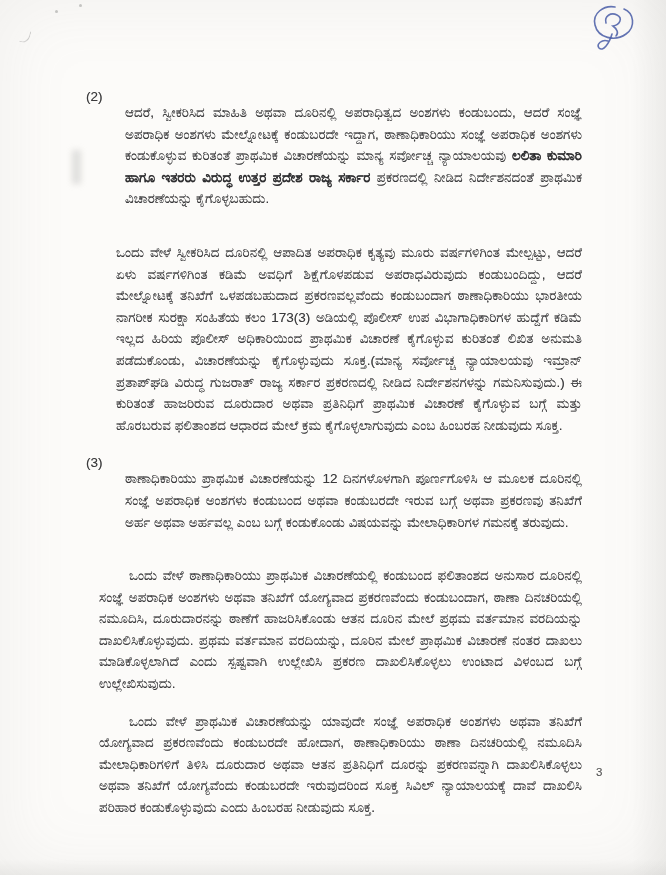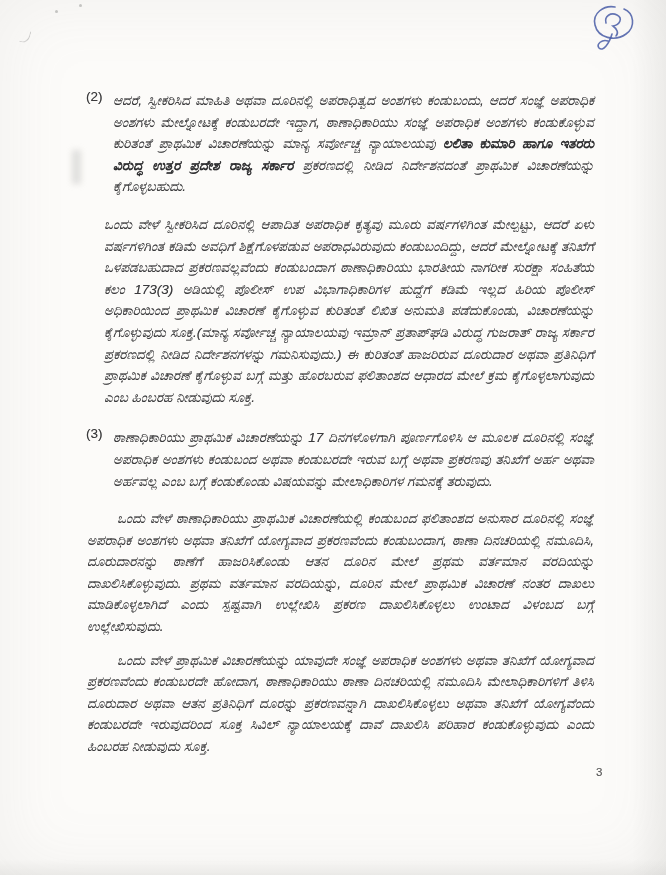--- a/index.html
+++ b/index.html
@@ -24,21 +24,21 @@
   }
   .doc{
     position:absolute;left:86px;top:86px;width:512px;
     color:#3b3b3d;
     font-size:13.5px;
     line-height:21.6px;
     text-align:justify;
     text-shadow:0 0 0.6px rgba(59,59,61,0.5);
   }
   .para{margin:0 0 12px 0;}
-  .para p{margin:4px;font-style:italic;}
+  .para p{margin:16px;}
   .numbered{display:flex;}
   .numbered .num{flex:0 0 23px;}
   .numbered .body{flex:1;}
   .cont-b{padding-left:14px;margin-bottom:15px;}
   .hang{margin-left:-3px;text-indent:30px;}
   .hang-last{margin-bottom:0;}
   .seg-bold{font-weight:700;color:#2e2e30;}
   .page-number{
     position:absolute;left:596px;top:766px;
     font-size:11.5px;color:#5c5c5c;
@@ -86,21 +86,21 @@
       <span class="num">(2)</span>
       <p class="body"><span>ಆದರೆ, ಸ್ವೀಕರಿಸಿದ ಮಾಹಿತಿ ಅಥವಾ ದೂರಿನಲ್ಲಿ ಅಪರಾಧಿತ್ವದ ಅಂಶಗಳು ಕಂಡುಬಂದು, ಆದರೆ ಸಂಜ್ಞೆ ಅಪರಾಧಿಕ ಅಂಶಗಳು ಮೇಲ್ನೋಟಕ್ಕೆ ಕಂಡುಬರದೇ ಇದ್ದಾಗ, ಠಾಣಾಧಿಕಾರಿಯು ಸಂಜ್ಞೆ ಅಪರಾಧಿಕ ಅಂಶಗಳು ಕಂಡುಕೊಳ್ಳುವ ಕುರಿತಂತೆ ಪ್ರಾಥಮಿಕ ವಿಚಾರಣೆಯನ್ನು ಮಾನ್ಯ ಸರ್ವೋಚ್ಚ ನ್ಯಾಯಾಲಯವು </span><span class="seg-bold">ಲಲಿತಾ ಕುಮಾರಿ ಹಾಗೂ ಇತರರು ವಿರುದ್ಧ ಉತ್ತರ ಪ್ರದೇಶ ರಾಜ್ಯ ಸರ್ಕಾರ</span><span> ಪ್ರಕರಣದಲ್ಲಿ ನೀಡಿದ ನಿರ್ದೇಶನದಂತೆ ಪ್ರಾಥಮಿಕ ವಿಚಾರಣೆಯನ್ನು ಕೈಗೊಳ್ಳಬಹುದು.</span></p>
     </div>
 
     <div class="para cont-b">
       <p>ಒಂದು ವೇಳೆ ಸ್ವೀಕರಿಸಿದ ದೂರಿನಲ್ಲಿ ಆಪಾದಿತ ಅಪರಾಧಿಕ ಕೃತ್ಯವು ಮೂರು ವರ್ಷಗಳಿಗಿಂತ ಮೇಲ್ಪಟ್ಟು, ಆದರೆ ಏಳು ವರ್ಷಗಳಿಗಿಂತ ಕಡಿಮೆ ಅವಧಿಗೆ ಶಿಕ್ಷೆಗೊಳಪಡುವ ಅಪರಾಧವಿರುವುದು ಕಂಡುಬಂದಿದ್ದು, ಆದರೆ ಮೇಲ್ನೋಟಕ್ಕೆ ತನಿಖೆಗೆ ಒಳಪಡಬಹುದಾದ ಪ್ರಕರಣವಲ್ಲವೆಂದು ಕಂಡುಬಂದಾಗ ಠಾಣಾಧಿಕಾರಿಯು ಭಾರತೀಯ ನಾಗರೀಕ ಸುರಕ್ಷಾ ಸಂಹಿತೆಯ ಕಲಂ 173(3) ಅಡಿಯಲ್ಲಿ ಪೊಲೀಸ್ ಉಪ ವಿಭಾಗಾಧಿಕಾರಿಗಳ ಹುದ್ದೆಗೆ ಕಡಿಮೆ ಇಲ್ಲದ ಹಿರಿಯ ಪೊಲೀಸ್ ಅಧಿಕಾರಿಯಿಂದ ಪ್ರಾಥಮಿಕ ವಿಚಾರಣೆ ಕೈಗೊಳ್ಳುವ ಕುರಿತಂತೆ ಲಿಖಿತ ಅನುಮತಿ ಪಡೆದುಕೊಂಡು, ವಿಚಾರಣೆಯನ್ನು ಕೈಗೊಳ್ಳುವುದು ಸೂಕ್ತ.(ಮಾನ್ಯ ಸರ್ವೋಚ್ಚ ನ್ಯಾಯಾಲಯವು ಇಮ್ರಾನ್ ಪ್ರತಾಪ್‌ಘಡಿ ವಿರುದ್ಧ ಗುಜರಾತ್ ರಾಜ್ಯ ಸರ್ಕಾರ ಪ್ರಕರಣದಲ್ಲಿ ನೀಡಿದ ನಿರ್ದೇಶನಗಳನ್ನು ಗಮನಿಸುವುದು.)  ಈ ಕುರಿತಂತೆ ಹಾಜರಿರುವ ದೂರುದಾರ ಅಥವಾ ಪ್ರತಿನಿಧಿಗೆ ಪ್ರಾಥಮಿಕ ವಿಚಾರಣೆ ಕೈಗೊಳ್ಳುವ ಬಗ್ಗೆ ಮತ್ತು ಹೊರಬರುವ ಫಲಿತಾಂಶದ ಆಧಾರದ ಮೇಲೆ ಕ್ರಮ  ಕೈಗೊಳ್ಳಲಾಗುವುದು ಎಂಬ ಹಿಂಬರಹ ನೀಡುವುದು ಸೂಕ್ತ.</p>
     </div>
 
     <div class="para numbered">
       <span class="num">(3)</span>
-      <p class="body">ಠಾಣಾಧಿಕಾರಿಯು ಪ್ರಾಥಮಿಕ ವಿಚಾರಣೆಯನ್ನು 17 ದಿನಗಳೊಳಗಾಗಿ ಪೂರ್ಣಗೊಳಿಸಿ ಆ ಮೂಲಕ ದೂರಿನಲ್ಲಿ ಸಂಜ್ಞೆ ಅಪರಾಧಿಕ ಅಂಶಗಳು ಕಂಡುಬಂದ ಅಥವಾ ಕಂಡುಬರದೇ ಇರುವ ಬಗ್ಗೆ ಅಥವಾ ಪ್ರಕರಣವು ತನಿಖೆಗೆ ಅರ್ಹ ಅಥವಾ ಅರ್ಹವಲ್ಲ ಎಂಬ ಬಗ್ಗೆ ಕಂಡುಕೊಂಡು ವಿಷಯವನ್ನು ಮೇಲಾಧಿಕಾರಿಗಳ ಗಮನಕ್ಕೆ ತರುವುದು.</p>
+      <p class="body">ಠಾಣಾಧಿಕಾರಿಯು ಪ್ರಾಥಮಿಕ ವಿಚಾರಣೆಯನ್ನು 12 ದಿನಗಳೊಳಗಾಗಿ ಪೂರ್ಣಗೊಳಿಸಿ ಆ ಮೂಲಕ ದೂರಿನಲ್ಲಿ ಸಂಜ್ಞೆ ಅಪರಾಧಿಕ ಅಂಶಗಳು ಕಂಡುಬಂದ ಅಥವಾ ಕಂಡುಬರದೇ ಇರುವ ಬಗ್ಗೆ ಅಥವಾ ಪ್ರಕರಣವು ತನಿಖೆಗೆ ಅರ್ಹ ಅಥವಾ ಅರ್ಹವಲ್ಲ ಎಂಬ ಬಗ್ಗೆ ಕಂಡುಕೊಂಡು ವಿಷಯವನ್ನು ಮೇಲಾಧಿಕಾರಿಗಳ ಗಮನಕ್ಕೆ ತರುವುದು.</p>
     </div>
 
     <div class="para hang">
       <p>ಒಂದು ವೇಳೆ ಠಾಣಾಧಿಕಾರಿಯು ಪ್ರಾಥಮಿಕ ವಿಚಾರಣೆಯಲ್ಲಿ ಕಂಡುಬಂದ ಫಲಿತಾಂಶದ ಅನುಸಾರ ದೂರಿನಲ್ಲಿ ಸಂಜ್ಞೆ ಅಪರಾಧಿಕ ಅಂಶಗಳು ಅಥವಾ ತನಿಖೆಗೆ ಯೋಗ್ಯವಾದ ಪ್ರಕರಣವೆಂದು ಕಂಡುಬಂದಾಗ, ಠಾಣಾ ದಿನಚರಿಯಲ್ಲಿ ನಮೂದಿಸಿ, ದೂರುದಾರನನ್ನು ಠಾಣೆಗೆ ಹಾಜರಿಸಿಕೊಂಡು ಆತನ ದೂರಿನ ಮೇಲೆ ಪ್ರಥಮ ವರ್ತಮಾನ ವರದಿಯನ್ನು ದಾಖಲಿಸಿಕೊಳ್ಳುವುದು.  ಪ್ರಥಮ ವರ್ತಮಾನ ವರದಿಯನ್ನು, ದೂರಿನ ಮೇಲೆ ಪ್ರಾಥಮಿಕ ವಿಚಾರಣೆ ನಂತರ ದಾಖಲು ಮಾಡಿಕೊಳ್ಳಲಾಗಿದೆ ಎಂದು ಸ್ಪಷ್ಟವಾಗಿ ಉಲ್ಲೇಖಿಸಿ ಪ್ರಕರಣ ದಾಖಲಿಸಿಕೊಳ್ಳಲು ಉಂಟಾದ ವಿಳಂಬದ ಬಗ್ಗೆ ಉಲ್ಲೇಖಿಸುವುದು.</p>
     </div>
 
     <div class="para hang hang-last">
       <p>ಒಂದು ವೇಳೆ ಪ್ರಾಥಮಿಕ ವಿಚಾರಣೆಯನ್ನು ಯಾವುದೇ ಸಂಜ್ಞೆ ಅಪರಾಧಿಕ ಅಂಶಗಳು ಅಥವಾ ತನಿಖೆಗೆ ಯೋಗ್ಯವಾದ ಪ್ರಕರಣವೆಂದು ಕಂಡುಬರದೇ ಹೋದಾಗ, ಠಾಣಾಧಿಕಾರಿಯು ಠಾಣಾ ದಿನಚರಿಯಲ್ಲಿ ನಮೂದಿಸಿ ಮೇಲಾಧಿಕಾರಿಗಳಿಗೆ ತಿಳಿಸಿ ದೂರುದಾರ ಅಥವಾ ಆತನ ಪ್ರತಿನಿಧಿಗೆ ದೂರನ್ನು ಪ್ರಕರಣವನ್ನಾಗಿ ದಾಖಲಿಸಿಕೊಳ್ಳಲು ಅಥವಾ ತನಿಖೆಗೆ ಯೋಗ್ಯವೆಂದು ಕಂಡುಬರದೇ ಇರುವುದರಿಂದ ಸೂಕ್ತ ಸಿವಿಲ್ ನ್ಯಾಯಾಲಯಕ್ಕೆ ದಾವೆ ದಾಖಲಿಸಿ ಪರಿಹಾರ ಕಂಡುಕೊಳ್ಳುವುದು ಎಂದು ಹಿಂಬರಹ ನೀಡುವುದು ಸೂಕ್ತ.</p>
     </div>
 

